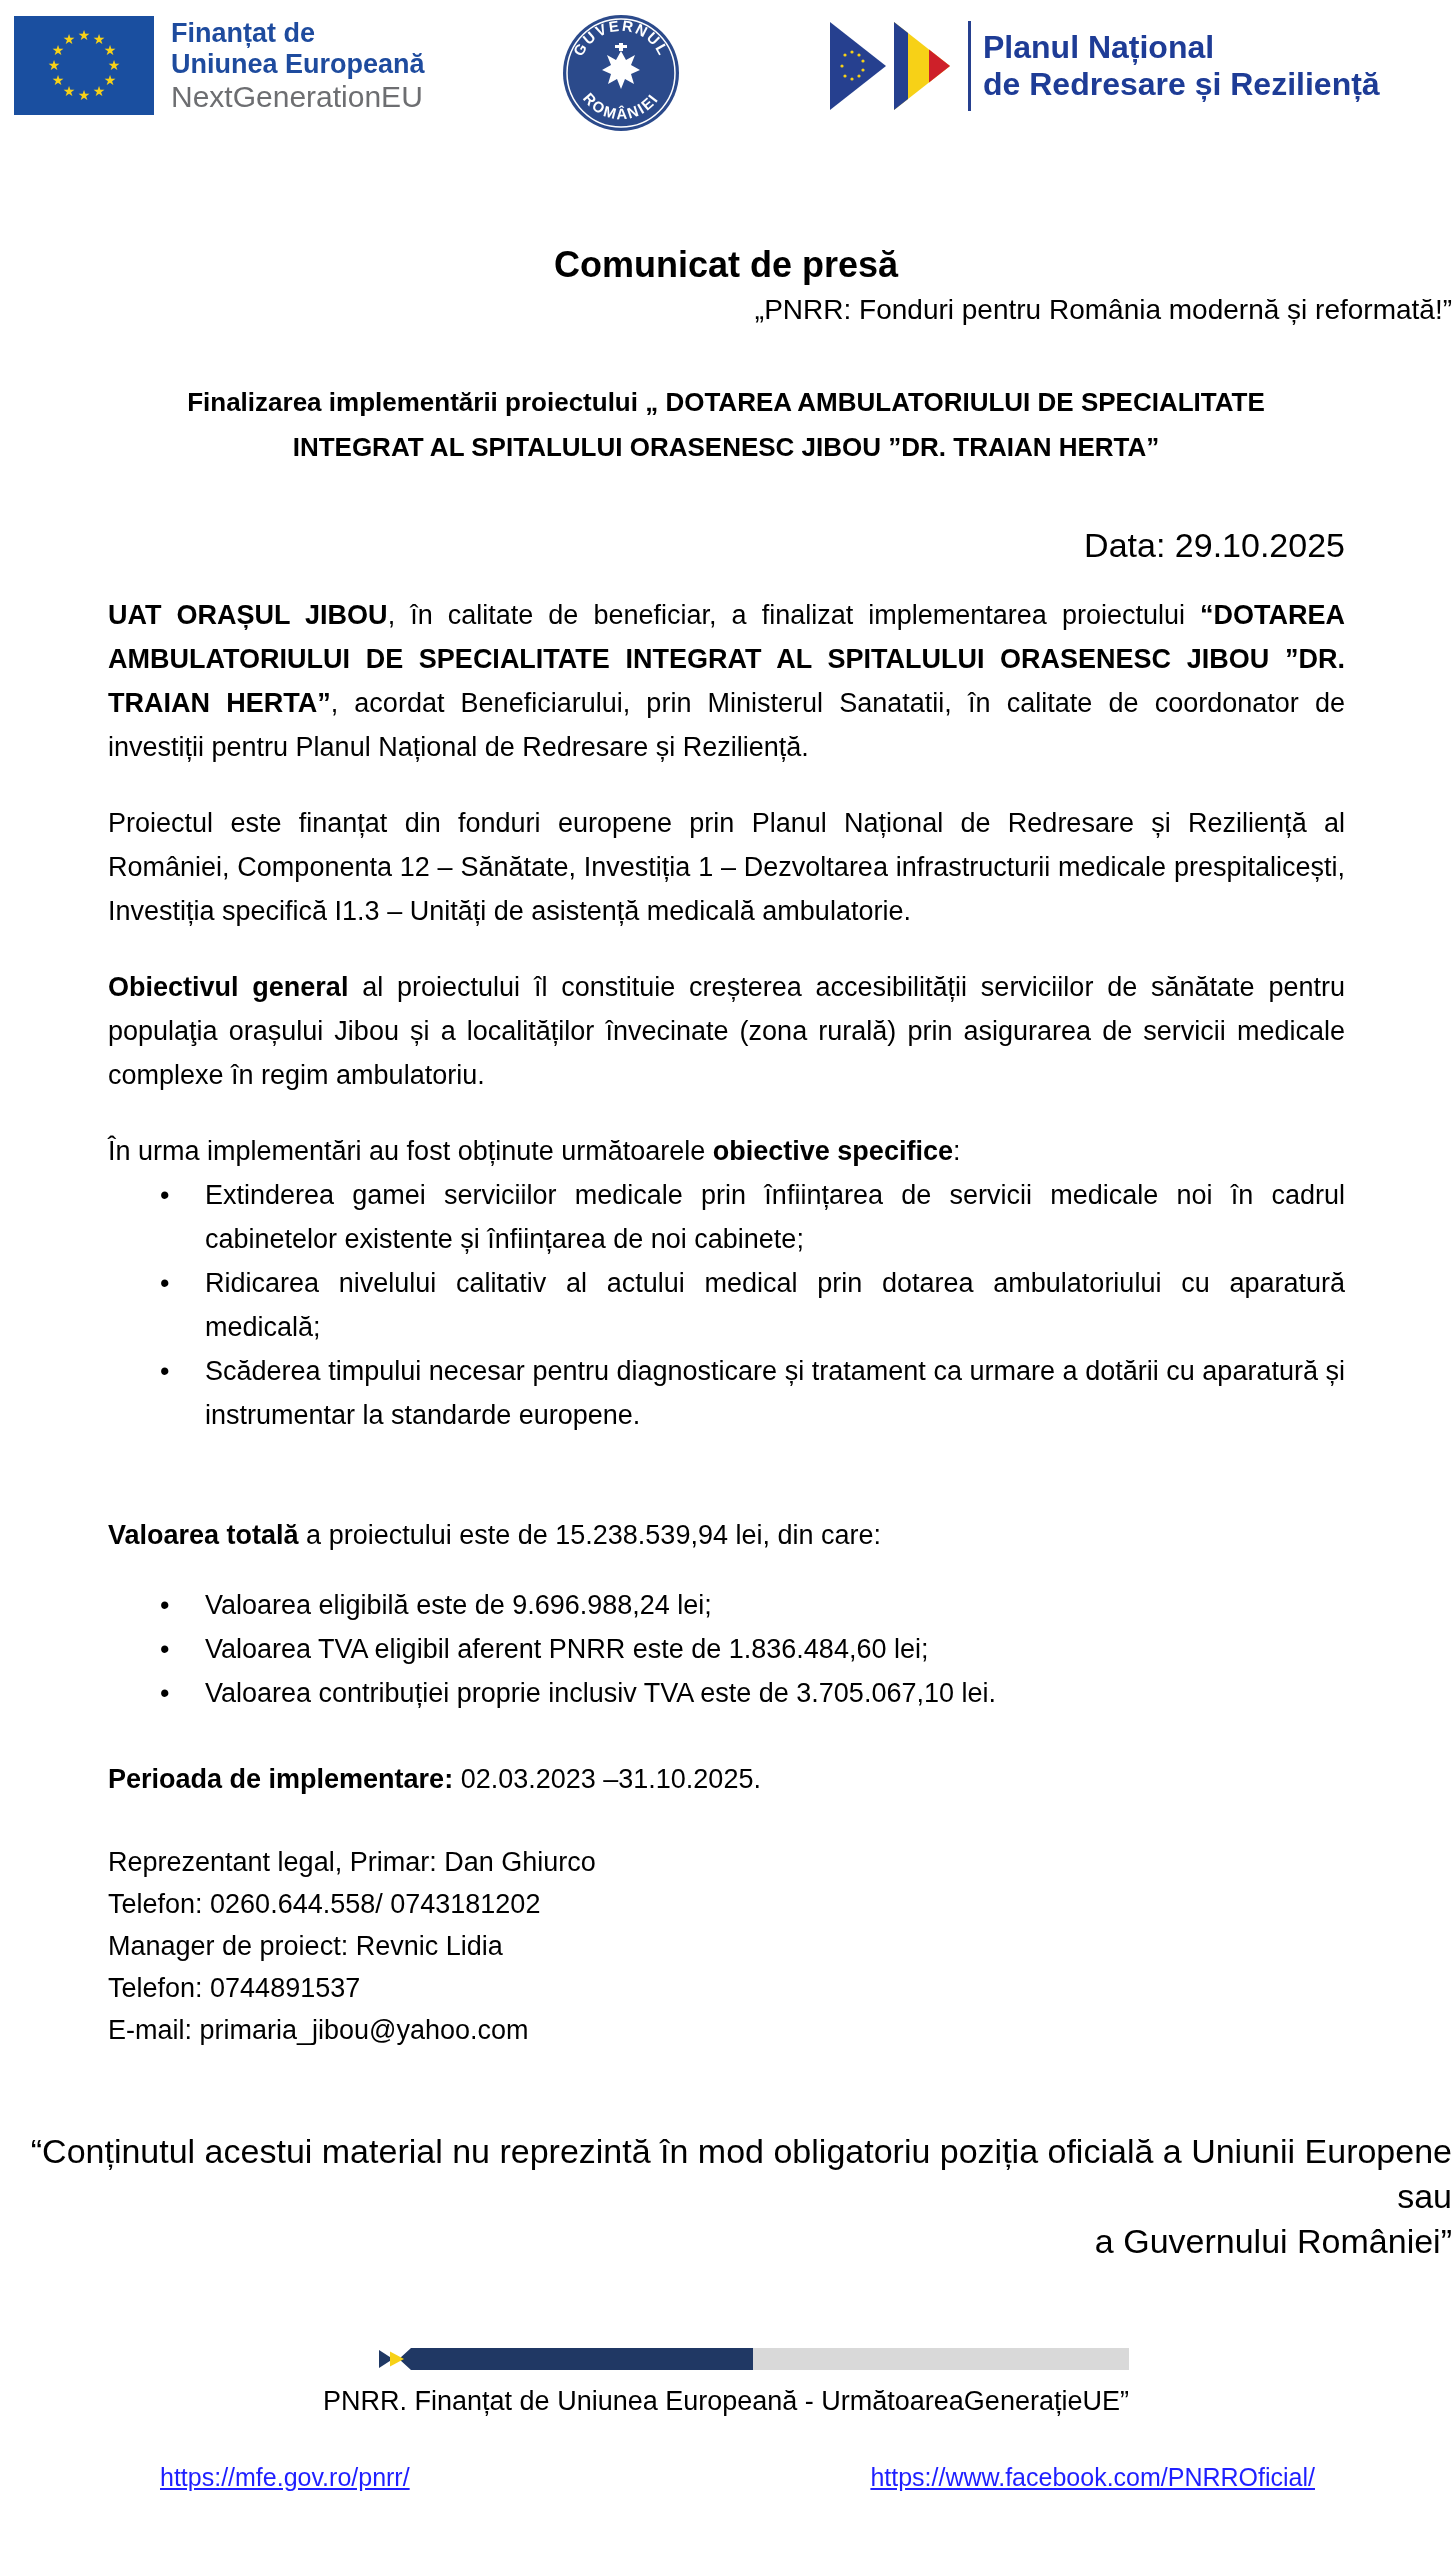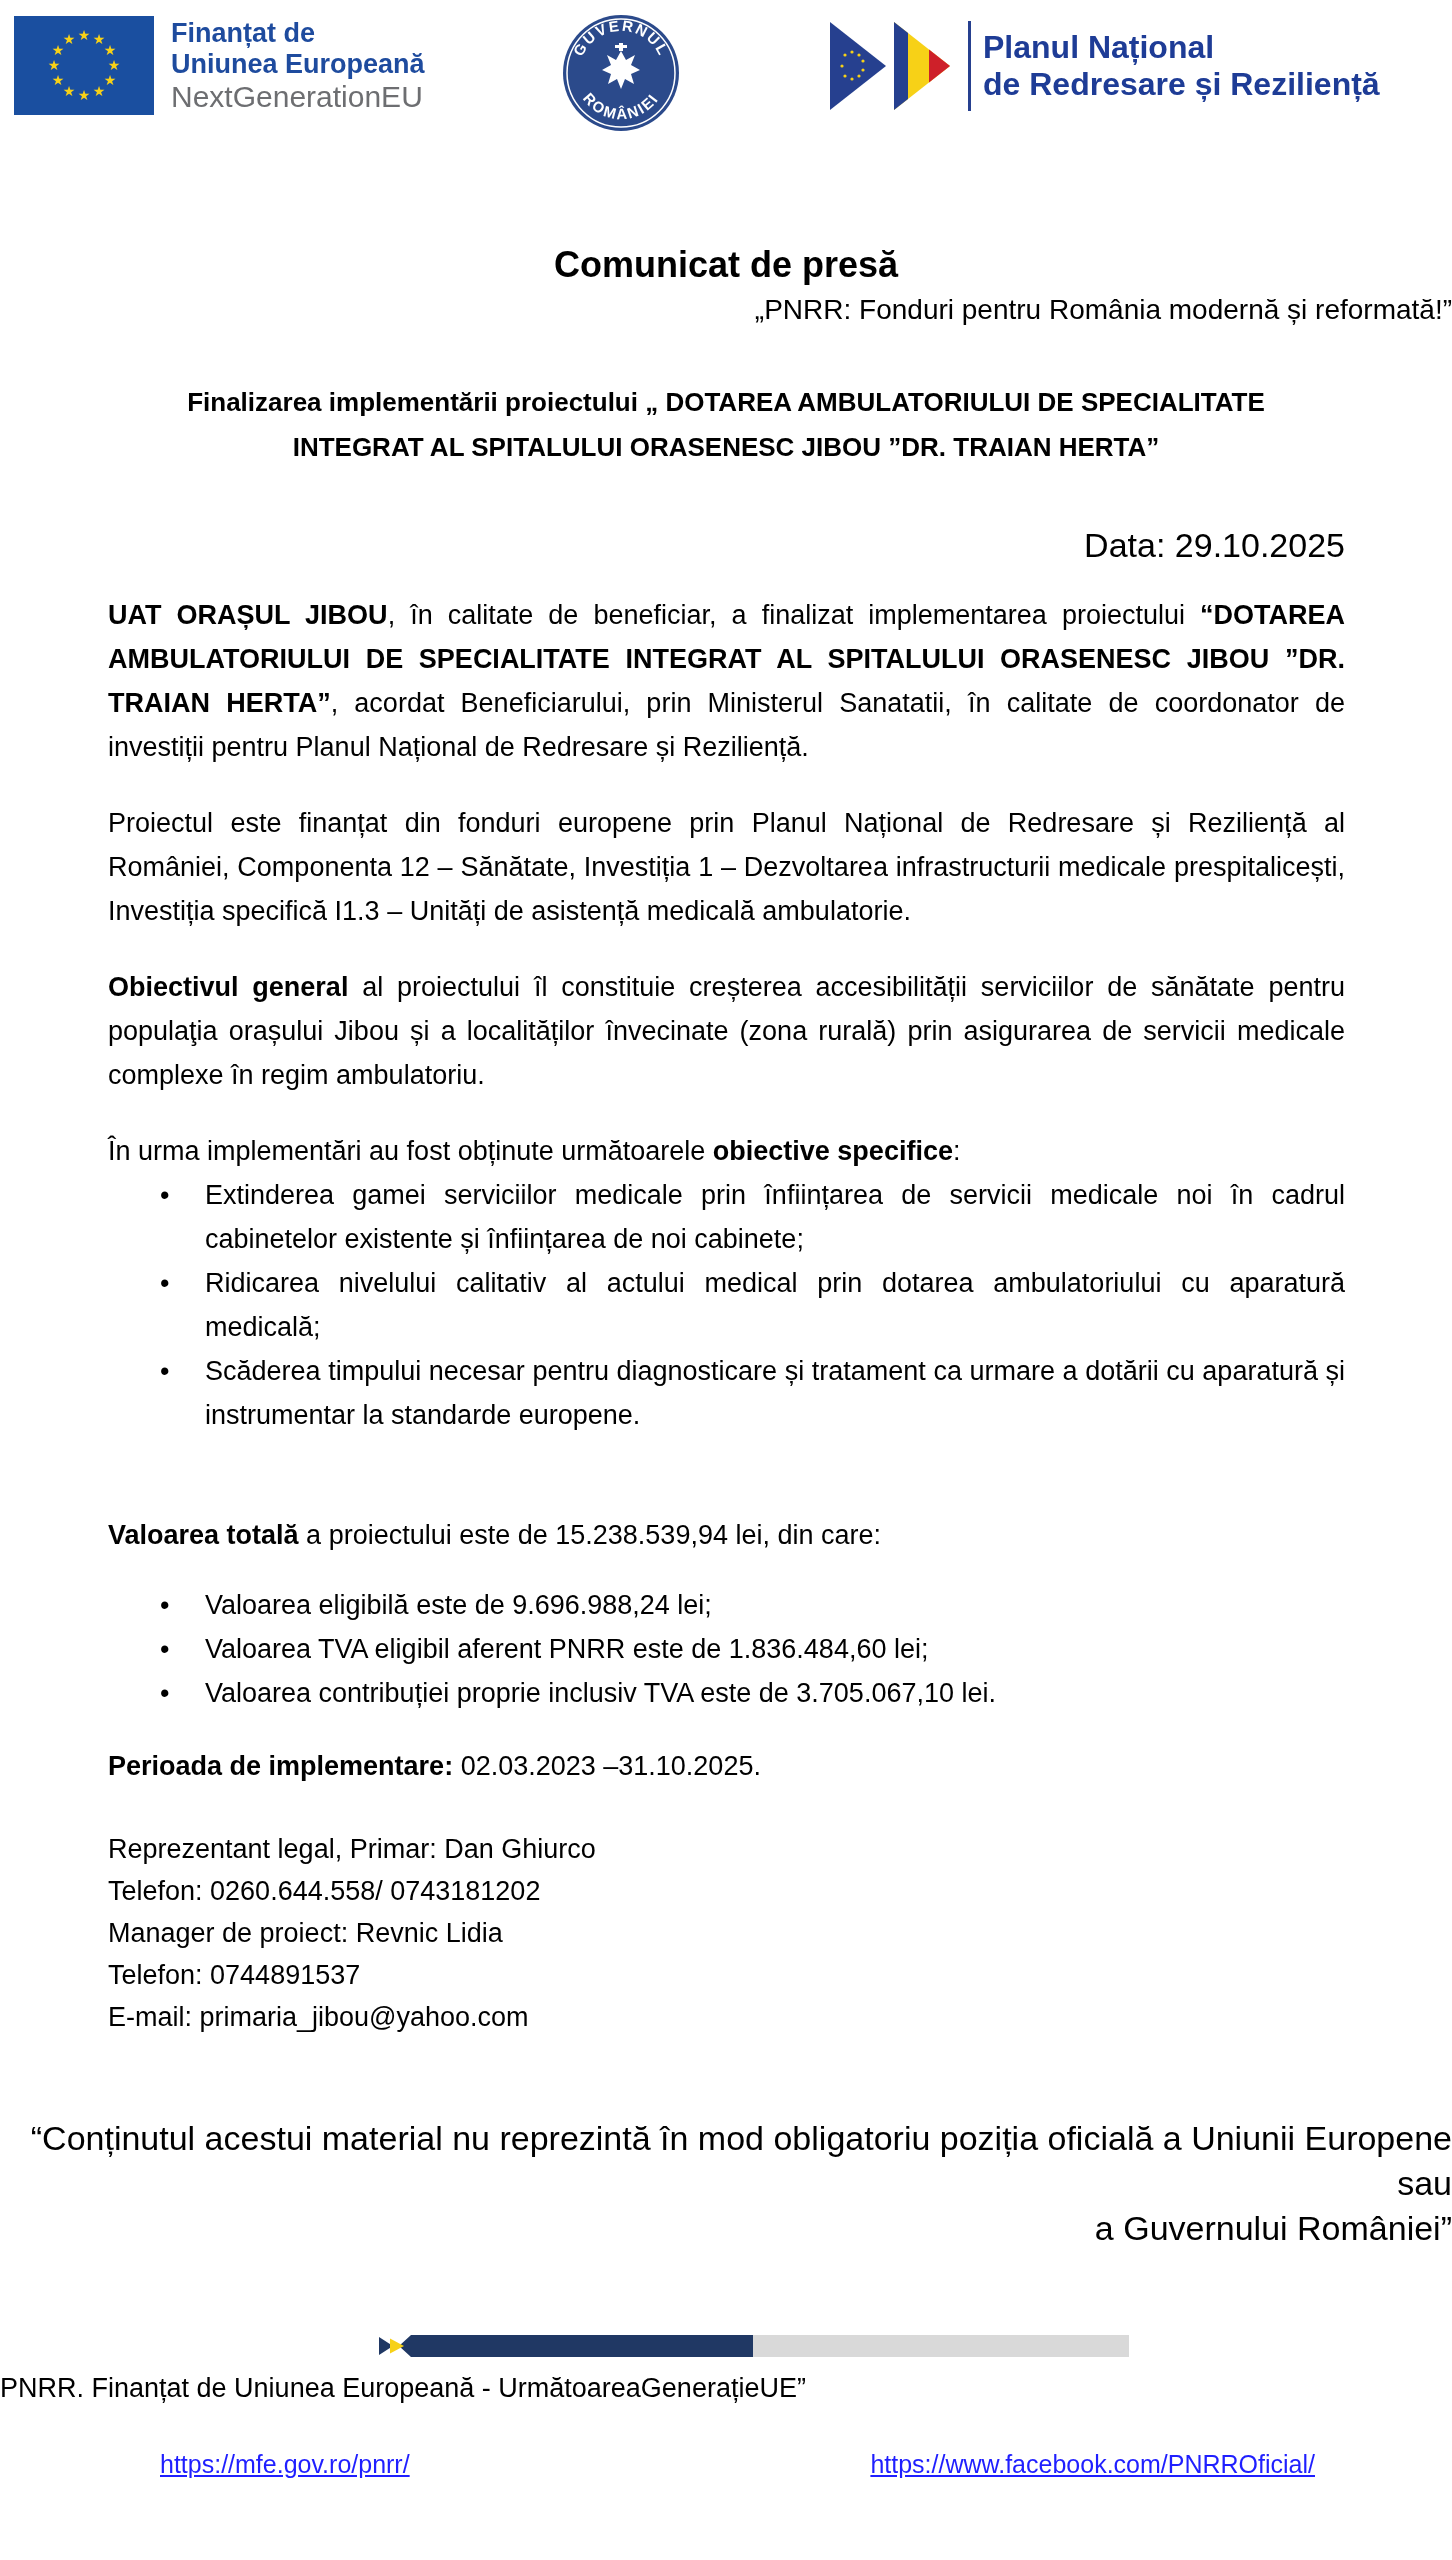--- a/index.html
+++ b/index.html
@@ -30,21 +30,21 @@
   .para{margin-top:32px;text-align:justify;}
   .para.first{margin-top:28px;}
   ul.doc-list{list-style:none;margin:0;padding:0;}
   ul.doc-list li{position:relative;padding-left:97px;text-align:justify;}
   ul.doc-list li::before{content:"\2022";position:absolute;left:52px;top:0;font-size:27px;}
   .spacer-line{height:44px;}
   .contact-block{margin-top:40px;font-size:27px;line-height:42px;}
   .disclaimer{margin-top:78px;text-align:right;font-size:34px;line-height:45px;}
   
   .footer-bar{display:block;margin:84px 0 0 377px;width:752px;height:22px;}
-  .footer-motto{margin-top:16px;font-size:27px;}
+  .footer-motto{margin-top:16px;text-align:center;font-size:27px;}
   .footer-links{display:flex;justify-content:space-between;margin:46px 137px 0 160px;font-size:25px;}
   .footer-links a{color:#1f1fff;text-decoration:underline;}
   b{font-weight:bold;}
 </style>
 </head>
 <body>
 
 <div class="page">
 
   <div class="header">
@@ -151,21 +151,21 @@
     <div class="para"><b>Valoarea totală</b><span> a proiectului este de 15.238.539,94 lei, din care:</span></div>
 
     <div style="height:26px;"></div>
 
     <ul class="doc-list">
       <li>Valoarea eligibilă este de 9.696.988,24 lei;</li>
       <li>Valoarea TVA eligibil aferent PNRR este de 1.836.484,60 lei;</li>
       <li>Valoarea contribuției proprie inclusiv TVA este de 3.705.067,10 lei.</li>
     </ul>
 
-    <div class="para" style="margin-top:29px;"><b>Perioada de implementare:</b><span> 02.03.2023 –31.10.2025.</span></div>
+    <div class="para" style="margin-top:42px;"><b>Perioada de implementare:</b><span> 02.03.2023 –31.10.2025.</span></div>
 
     <div class="contact-block">
       <div>Reprezentant legal, Primar: Dan Ghiurco</div>
       <div>Telefon: 0260.644.558/ 0743181202</div>
       <div>Manager de proiect: Revnic Lidia</div>
       <div>Telefon: 0744891537</div>
       <div>E-mail: primaria_jibou@yahoo.com</div>
     </div>
   </div>
 

